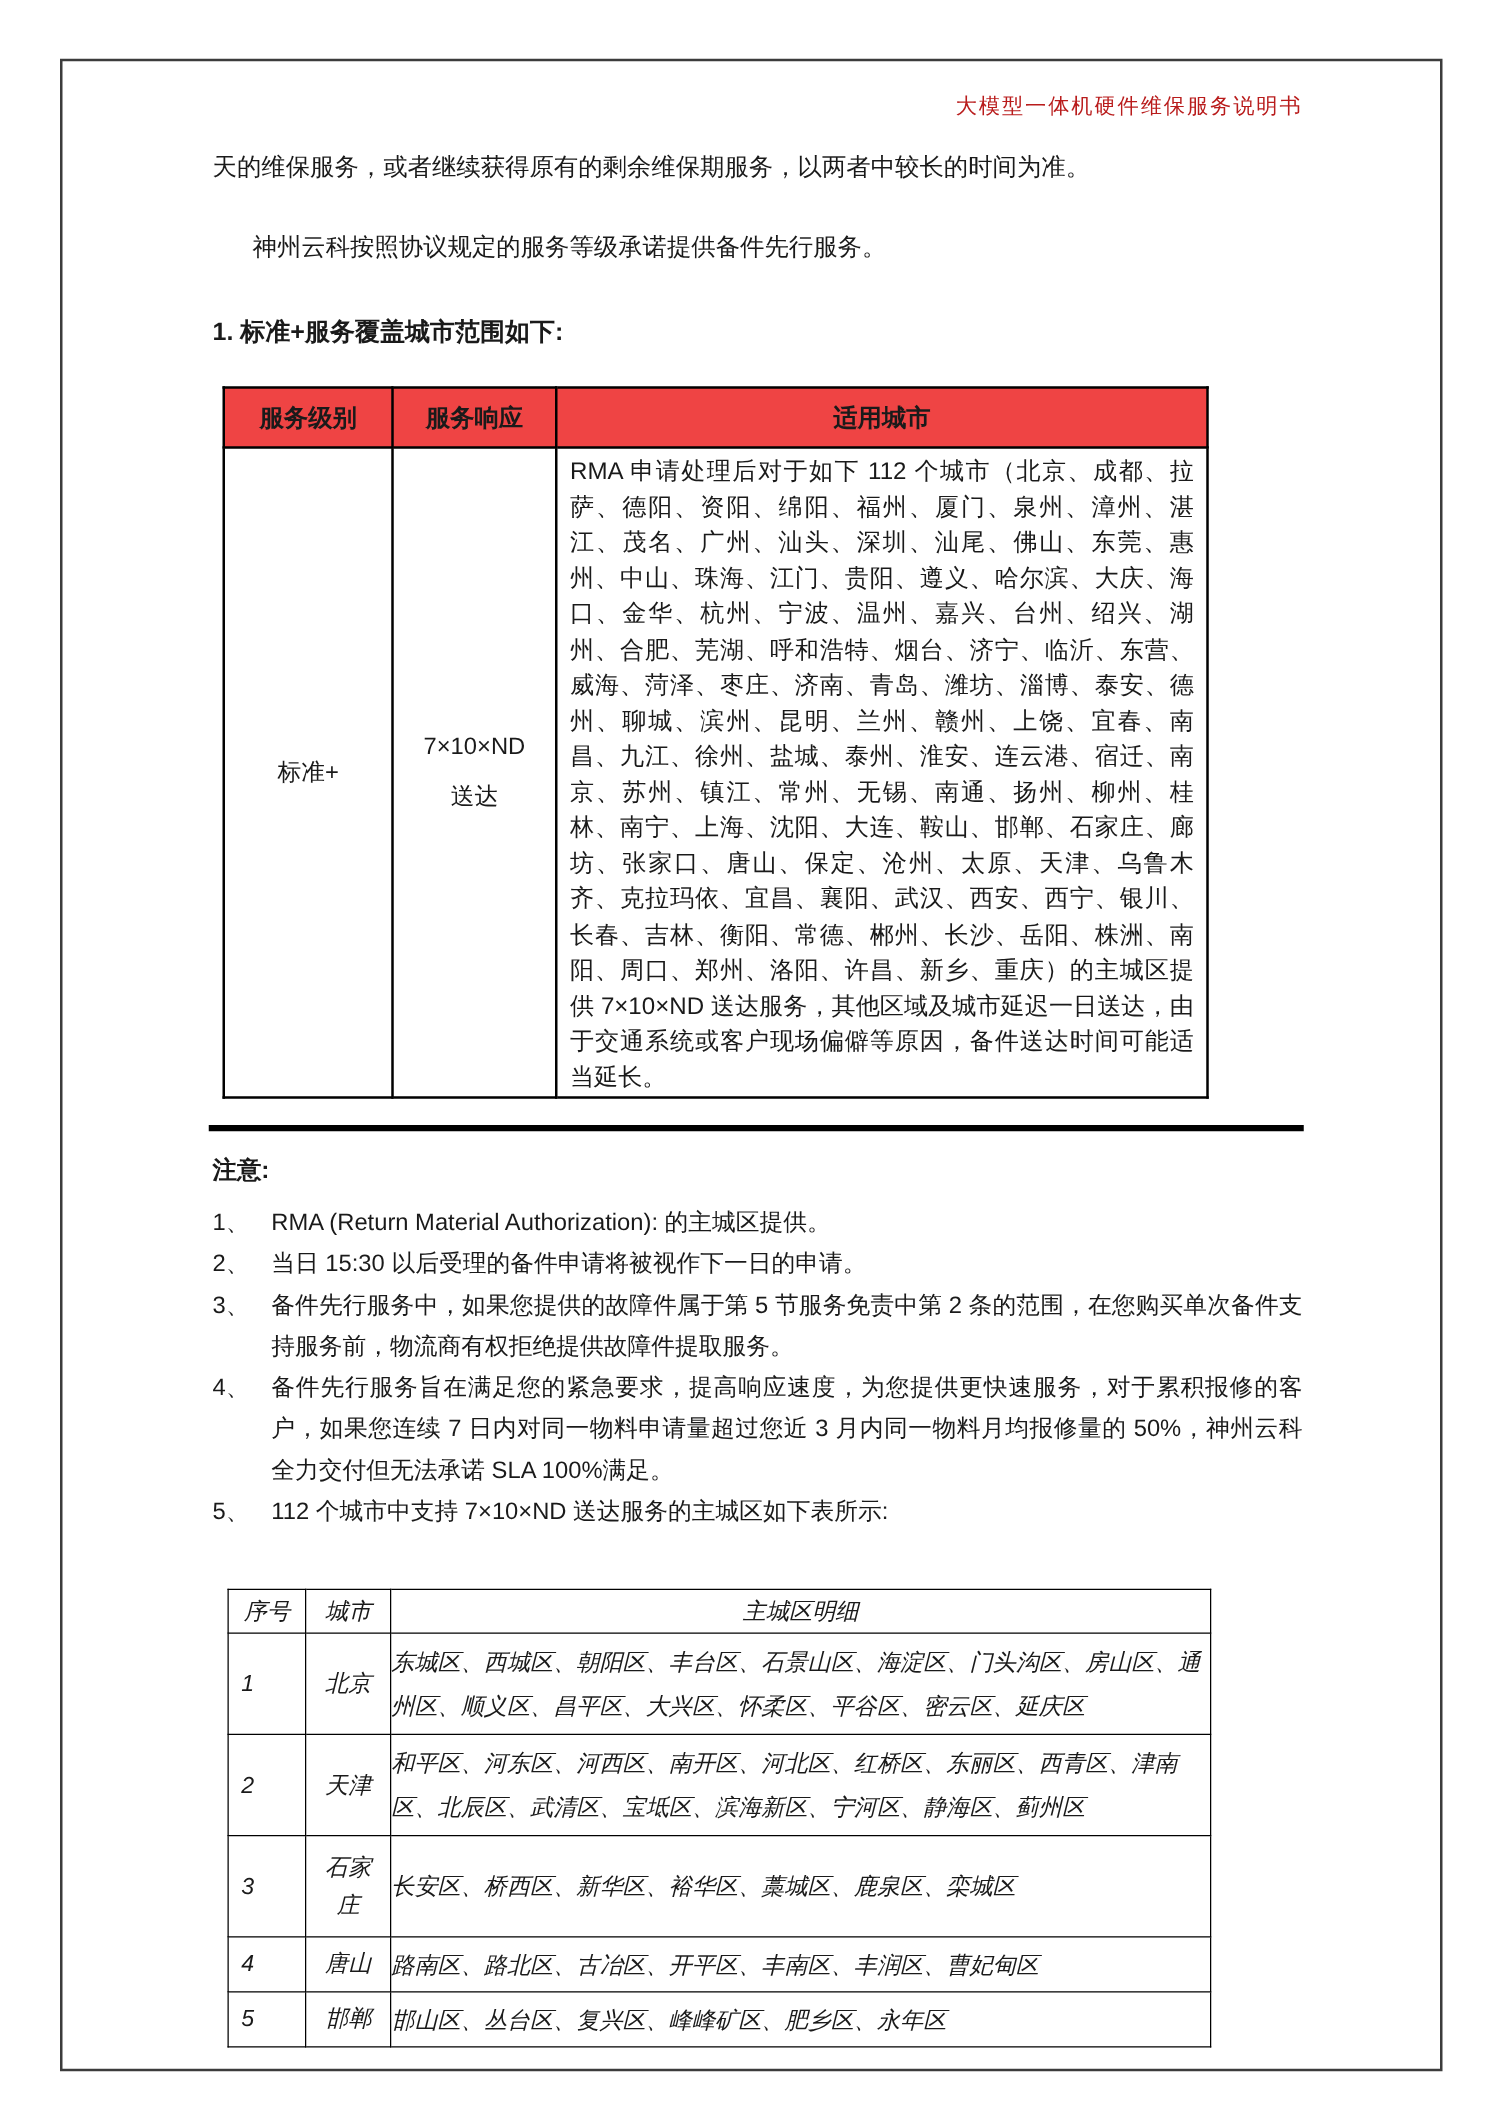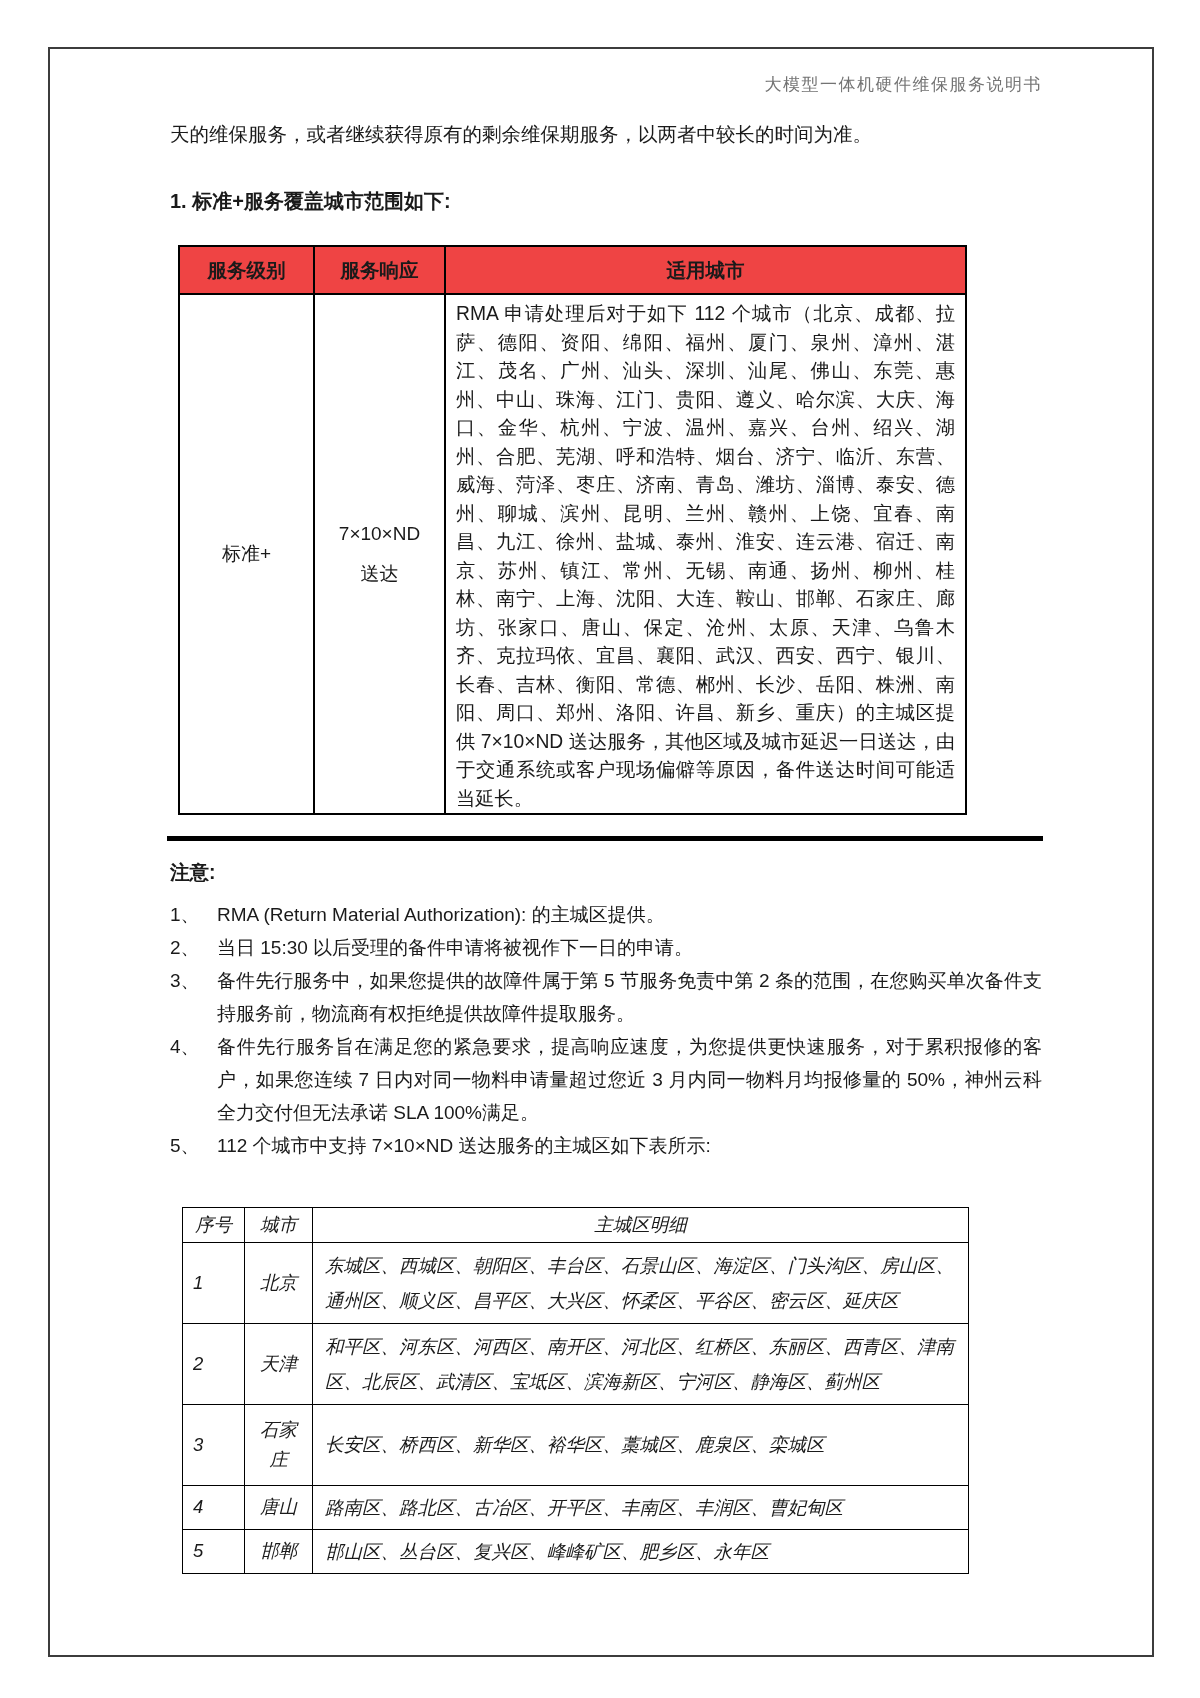--- a/index.html
+++ b/index.html
@@ -23,21 +23,21 @@
     border: 2px solid #3c3c3c;
     background: #ffffff;
     overflow: hidden;
   }
   .doc-header {
     margin-top: 24px;
     padding-right: 110px;
     text-align: right;
     font-family: "Liberation Serif", serif;
     font-size: 17px;
-    color: #737373;
+    color: #b91c1c;
     letter-spacing: 1.5px;
   }
   .para1 {
     margin: 24px 110px 0 120px;
     font-size: 19.5px;
     line-height: 28px;
   }
   .para2 {
     margin: 36px 110px 0 120px;
     font-size: 19.5px;
@@ -149,21 +149,21 @@
     text-align: left;
     vertical-align: middle;
   }
   td.ct-city {
     padding: 0 14px;
     text-align: center;
     vertical-align: middle;
     line-height: 30px;
   }
   td.ct-d {
-    padding: 4px 12px;
+    padding: 4px 0;
     text-align: left;
     vertical-align: middle;
     line-height: 35px;
   }
   tr.row-2l td { height: 72px; }
   tr.row-1l td { height: 33px; }
   
   .doc-footer {
     position: absolute;
     bottom: 56px;
@@ -182,20 +182,21 @@
 </style>
 </head>
 <body>
 
 <div class="frame">
 
   <div class="doc-header">大模型一体机硬件维保服务说明书</div>
 
   <p class="para1">天的维保服务，或者继续获得原有的剩余维保期服务，以两者中较长的时间为准。</p>
 
+  <p class="para2">神州云科按照协议规定的服务等级承诺提供备件先行服务。</p>
 
   <div class="section-heading">1. 标准+服务覆盖城市范围如下:</div>
 
   <table class="service-table">
     <colgroup>
       <col class="col-level">
       <col class="col-response">
       <col class="col-cities">
     </colgroup>
     <thead>

